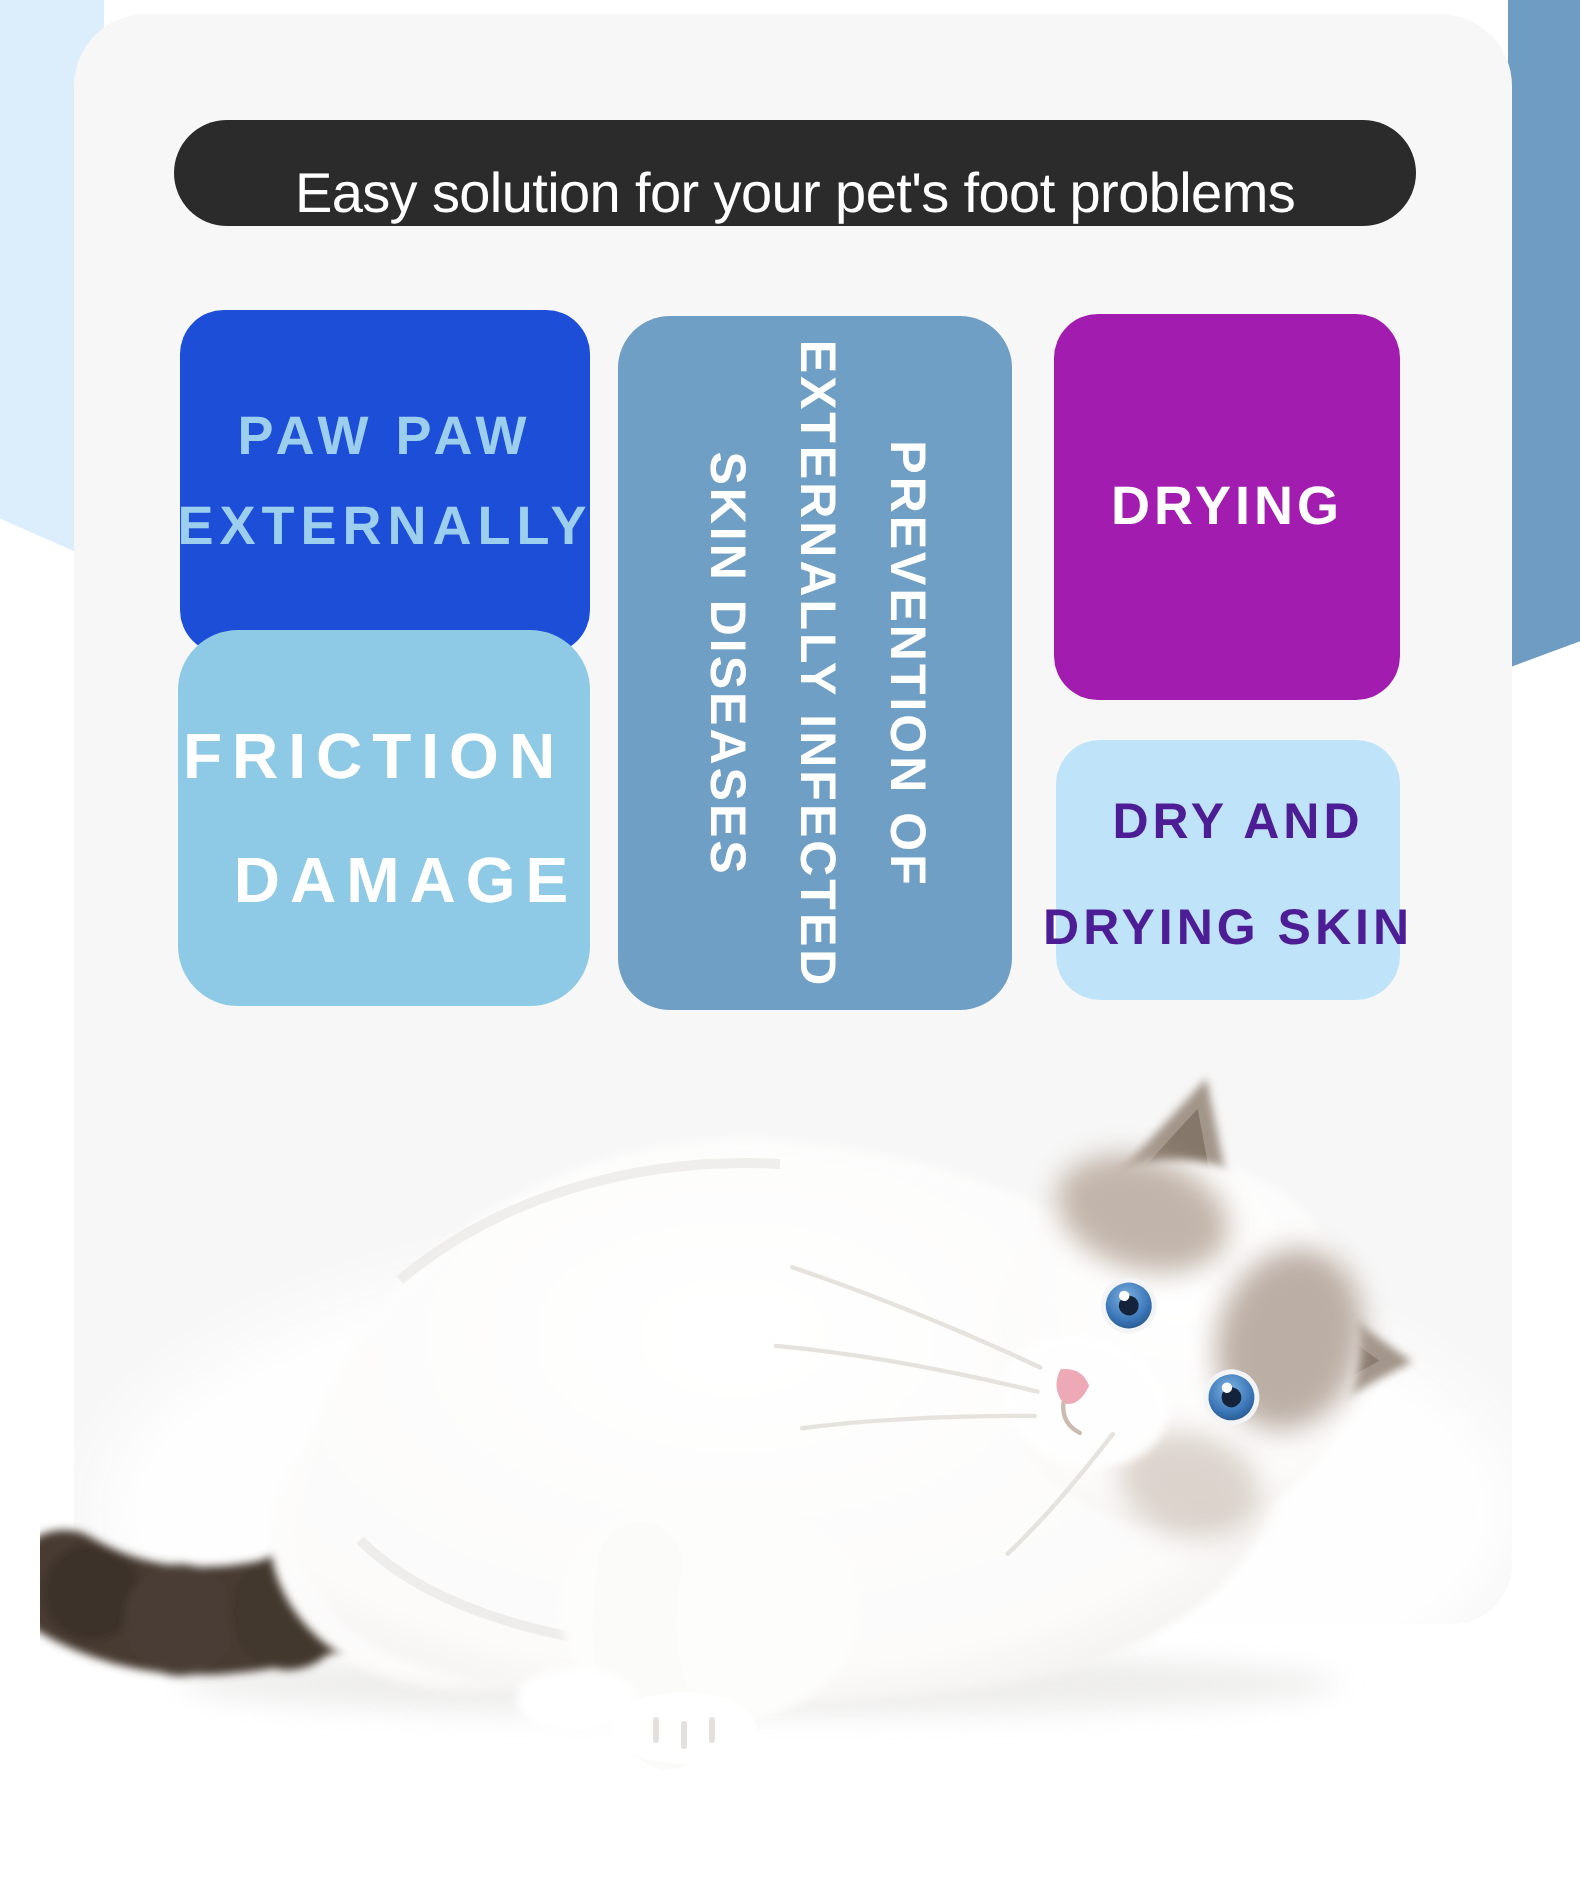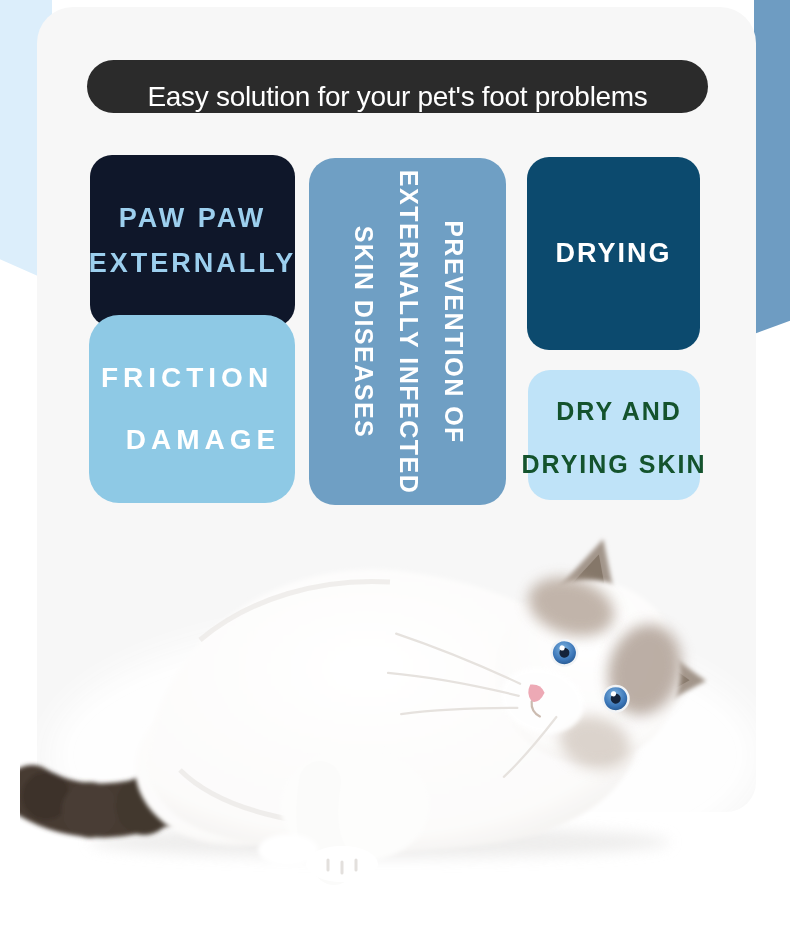--- a/index.html
+++ b/index.html
@@ -31,45 +31,45 @@
   }
   .pill span{
     color:#ffffff;font-size:28px;letter-spacing:-0.3px;white-space:nowrap;
   }
   
   .pbox{position:absolute;display:flex;flex-direction:column;
     align-items:center;justify-content:center;font-weight:700;text-align:center;}
   .pbox div{white-space:nowrap;}
   .box-paw{
     left:53px;top:148px;width:205px;height:172px;border-radius:22px;
-    background:#0f172a;color:#9ccfee;font-size:27px;letter-spacing:3px;line-height:45px;
+    background:#1d4ed8;color:#9ccfee;font-size:27px;letter-spacing:3px;line-height:45px;
   }
   .box-friction{
     left:52px;top:308px;width:206px;height:188px;border-radius:30px;
-    background:#8ec9e5;color:#ffffff;font-size:28px;letter-spacing:5px;line-height:62px;
+    background:#8ec9e5;color:#ffffff;font-size:32px;letter-spacing:5px;line-height:62px;
   }
   .box-friction .l0{transform:translateX(-5px);}
   .box-friction .l1{transform:translateX(11px);}
   .box-prevention{
     left:272px;top:151px;width:197px;height:347px;border-radius:26px;
     background:#6f9fc4;color:#ffffff;
   }
   .box-prevention .vwrap{
     position:absolute;left:50%;top:50%;width:347px;height:197px;
     transform:translate(-50%,-50%) rotate(90deg);
     display:flex;flex-direction:column;align-items:center;justify-content:center;
     font-size:25px;font-weight:700;letter-spacing:1.5px;line-height:45px;text-align:center;
   }
   .box-drying{
     left:490px;top:150px;width:173px;height:193px;border-radius:22px;
-    background:#0c4a6e;color:#ffffff;font-size:27px;letter-spacing:2px;line-height:47px;
+    background:#a21caf;color:#ffffff;font-size:27px;letter-spacing:2px;line-height:47px;
   }
   .box-flaky{
     left:491px;top:363px;width:172px;height:130px;border-radius:22px;
-    background:#bfe3f8;color:#14532d;font-size:25px;letter-spacing:2px;line-height:53px;
+    background:#bfe3f8;color:#4c1d95;font-size:25px;letter-spacing:2px;line-height:53px;
     padding-top:6px;box-sizing:border-box;
   }
   .box-flaky .l0{transform:translateX(5px);}
   
   .cat{position:absolute;left:20px;top:520px;width:750px;height:370px;}
 </style>
 </head>
 <body>
 
 <div id="stage">

